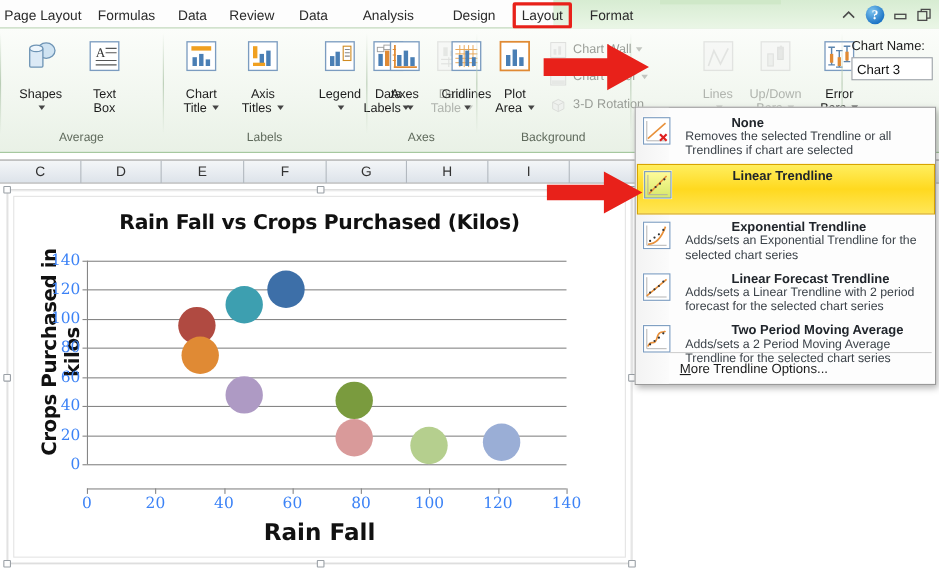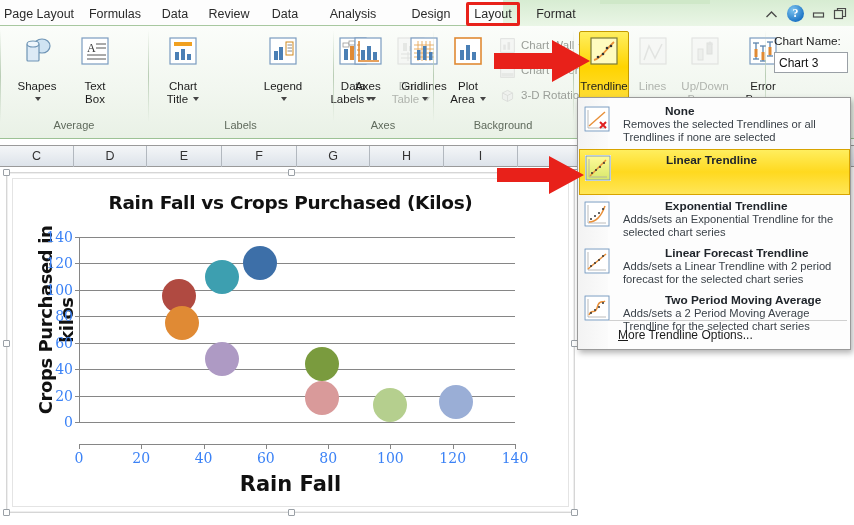--- a/index.html
+++ b/index.html
@@ -223,21 +223,31 @@
         <div class="bigbtn" style="left: 6px;">
           <div class="ico"><svg viewBox="0 0 32 32" width="32" height="32">
               <rect x="3" y="3" width="26" height="26" fill="#fff" stroke="#7b9cc0" stroke-width="1.2"></rect>
               <rect x="7" y="7" width="18" height="4" fill="#f0a020"></rect>
               <rect x="8" y="17" width="4" height="8" fill="#4a7fb5"></rect>
               <rect x="14" y="14" width="4" height="11" fill="#4a7fb5"></rect>
               <rect x="20" y="19" width="4" height="6" fill="#4a7fb5"></rect>
             </svg></div>
           <div class="lbl">Chart<br>Title <span class="caretd"></span></div>
         </div>
-        <div class="bigbtn" style="left: 106px; text-decoration: underline;">
+        <div class="bigbtn" style="left: 62px;">
+          <div class="ico"><svg viewBox="0 0 32 32" width="32" height="32">
+              <rect x="3" y="3" width="26" height="26" fill="#fff" stroke="#7b9cc0" stroke-width="1.2"></rect>
+              <rect x="7" y="7" width="4" height="11" fill="#f0a020"></rect>
+              <rect x="13" y="14" width="4" height="11" fill="#4a7fb5"></rect>
+              <rect x="19" y="11" width="4" height="14" fill="#4a7fb5"></rect>
+              <rect x="7" y="22" width="11" height="3" fill="#f0a020"></rect>
+            </svg></div>
+          <div class="lbl">Axis<br>Titles <span class="caretd"></span></div>
+        </div>
+        <div class="bigbtn" style="left: 132px; text-decoration: underline;">
           <div class="ico"><svg viewBox="0 0 32 32" width="32" height="32">
               <rect x="3" y="3" width="26" height="26" fill="#fff" stroke="#7b9cc0" stroke-width="1.2"></rect>
               <rect x="7" y="16" width="4" height="9" fill="#4a7fb5"></rect>
               <rect x="12" y="12" width="4" height="13" fill="#4a7fb5"></rect>
               <rect x="19" y="7" width="7" height="13" fill="#fff" stroke="#d08a20" stroke-width="1"></rect>
               <line x1="20.5" y1="10" x2="25" y2="10" stroke="#888" stroke-width="1"></line>
               <line x1="20.5" y1="13" x2="25" y2="13" stroke="#888" stroke-width="1"></line>
               <line x1="20.5" y1="16" x2="25" y2="16" stroke="#888" stroke-width="1"></line>
             </svg></div>
           <div class="lbl">Legend<br><span class="caretd"></span></div>
@@ -326,31 +336,20 @@
               <rect x="3" y="13" width="14" height="4" fill="#dcdcdc"></rect>
             </svg></span><span>Chart Floor</span><span class="caretd dis" style="margin-left: 4px;"></span></div>
         <div class="smallbtn" style="left: 64px; top: 58px;"><span class="sico" style="opacity: 0.55;"><svg viewBox="0 0 20 20" width="17" height="17">
               <path d="M4 7 L10 4 L16 7 L16 14 L10 17 L4 14 Z" fill="#eee" stroke="#c6c6c6"></path>
               <path d="M4 7 L10 10 L16 7 M10 10 L10 17" fill="none" stroke="#c6c6c6"></path>
             </svg></span><span>3-D Rotation</span></div>
         <div class="grp-label">Background</div>
       </div>
       <div class="grp" style="left: 573px; width: 192px;">
         <div class="grp-sep" style="left: 0px;"></div>
-        <div class="bigbtn" id="trendline-btn" style="left: 6px; width: 50px;">
-          <div class="ico"><svg viewBox="0 0 32 32" width="32" height="32">
-              <rect x="3" y="3" width="26" height="26" fill="#fffbbf" stroke="#7a7a3a" stroke-width="1.2"></rect>
-              <path d="M6 25 C13 24, 18 14, 26 7" fill="none" stroke="#e8903a" stroke-width="1.8"></path>
-              <circle cx="10" cy="22" r="1.3" fill="#333"></circle>
-              <circle cx="15" cy="19" r="1.3" fill="#333"></circle>
-              <circle cx="19" cy="13" r="1.3" fill="#333"></circle>
-              <circle cx="23" cy="11" r="1.3" fill="#333"></circle>
-            </svg></div>
-          <div class="lbl">Trendline<br><span class="caretd"></span></div>
-        </div>
         <div class="bigbtn dis" style="left: 103px;">
           <div class="ico" style="opacity: 0.45;"><svg viewBox="0 0 32 32" width="32" height="32">
               <rect x="3" y="3" width="26" height="26" fill="#f4f4f4" stroke="#c9c9c9" stroke-width="1.2"></rect>
               <rect x="9" y="14" width="5" height="11" fill="#e2e2e2" stroke="#c5c5c5"></rect>
               <rect x="18" y="8" width="5" height="11" fill="#d2d2d2" stroke="#c0c0c0"></rect>
               <path d="M21 6 l3 4 h-6 z" fill="#c9c9c9"></path>
             </svg></div>
           <div class="lbl">Up/Down<br>Bars <span class="caretd dis"></span></div>
         </div>
         <div class="bigbtn dis" style="left: 57px; width: 45px;">
@@ -484,21 +483,21 @@
                 <stop offset="1" stop-color="#d7e86a"></stop>
               </linearGradient>
             </defs>
             <rect x="1" y="1" width="24" height="24" fill="#fff" stroke="#7b9cc0" stroke-width="1"></rect>
             <line x1="4" y1="4" x2="4" y2="22" stroke="#aaa" stroke-width=".8"></line>
             <line x1="4" y1="22" x2="22" y2="22" stroke="#aaa" stroke-width=".8"></line>
             <path d="M5 20 L21 6" stroke="#e8903a" stroke-width="1.4" fill="none"></path>
             <path d="M16 16 l6 6 M22 16 l-6 6" stroke="#e02020" stroke-width="2"></path>
           </svg></div>
         <div class="dd-ttl">None</div>
-        <div class="dd-desc">Removes the selected Trendlines or all Trendlines if none are selected</div>
+        <div class="dd-desc">Removes the selected Trendline or all Trendlines if chart are selected</div>
       </div>
       <div class="dd-item hl" style="top: 51px; height: 46px;">
         <div class="dd-ico" style="border: none;"><svg viewBox="0 0 26 26" width="26" height="26">
             <defs>
               <linearGradient id="yg" x1="0" y1="0" x2="0" y2="1">
                 <stop offset="0" stop-color="#fffb9a"></stop>
                 <stop offset="1" stop-color="#d7e86a"></stop>
               </linearGradient>
             </defs>
             <rect x="1" y="1" width="24" height="24" fill="url(#yg)" stroke="#7b9cc0" stroke-width="1"></rect>

